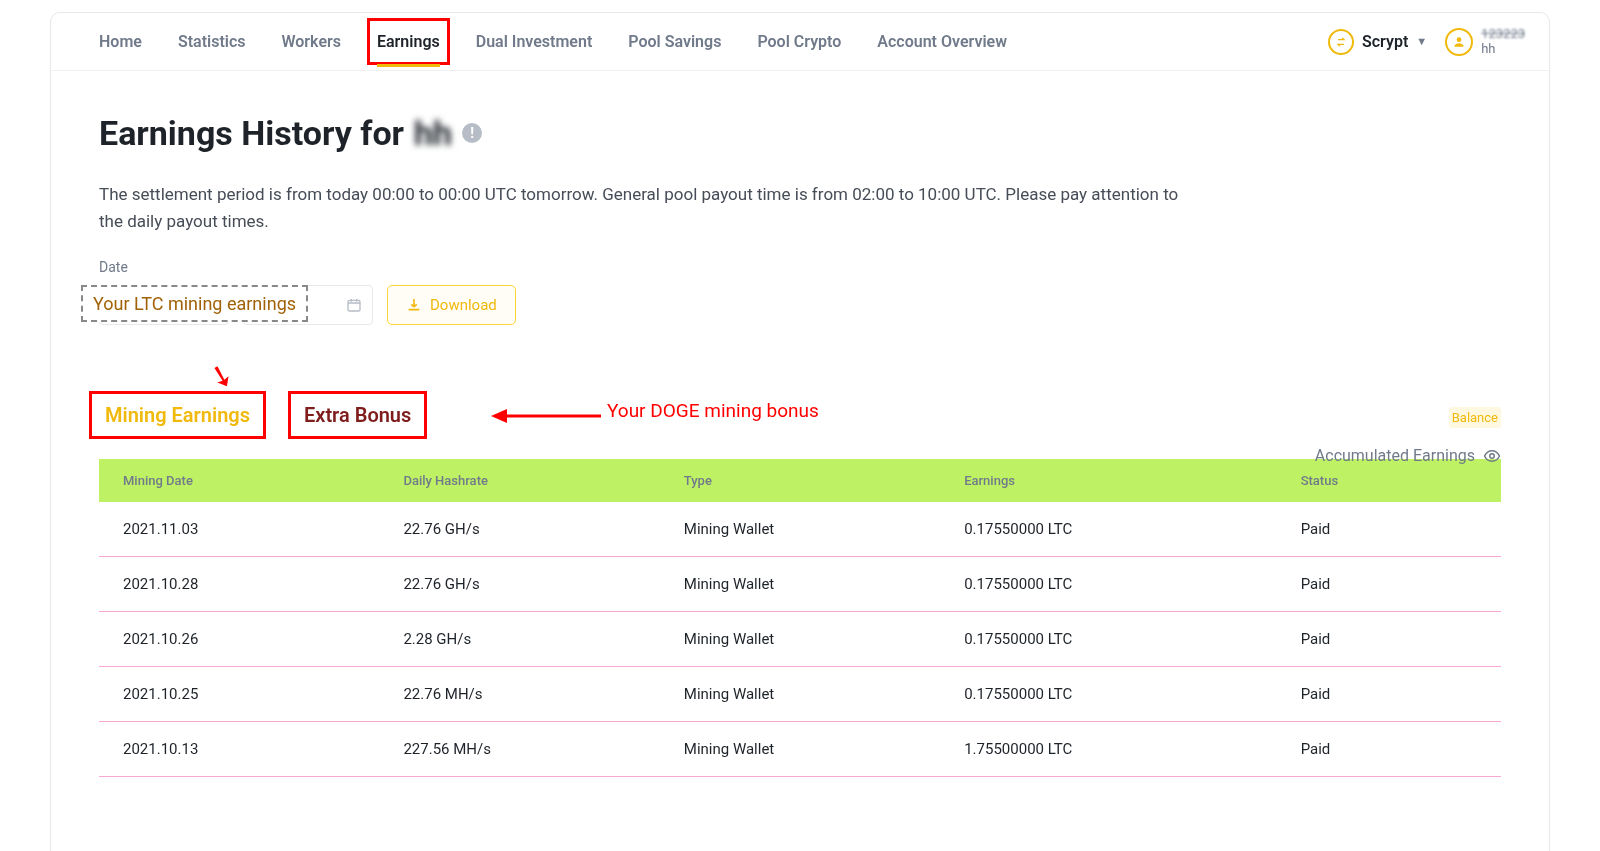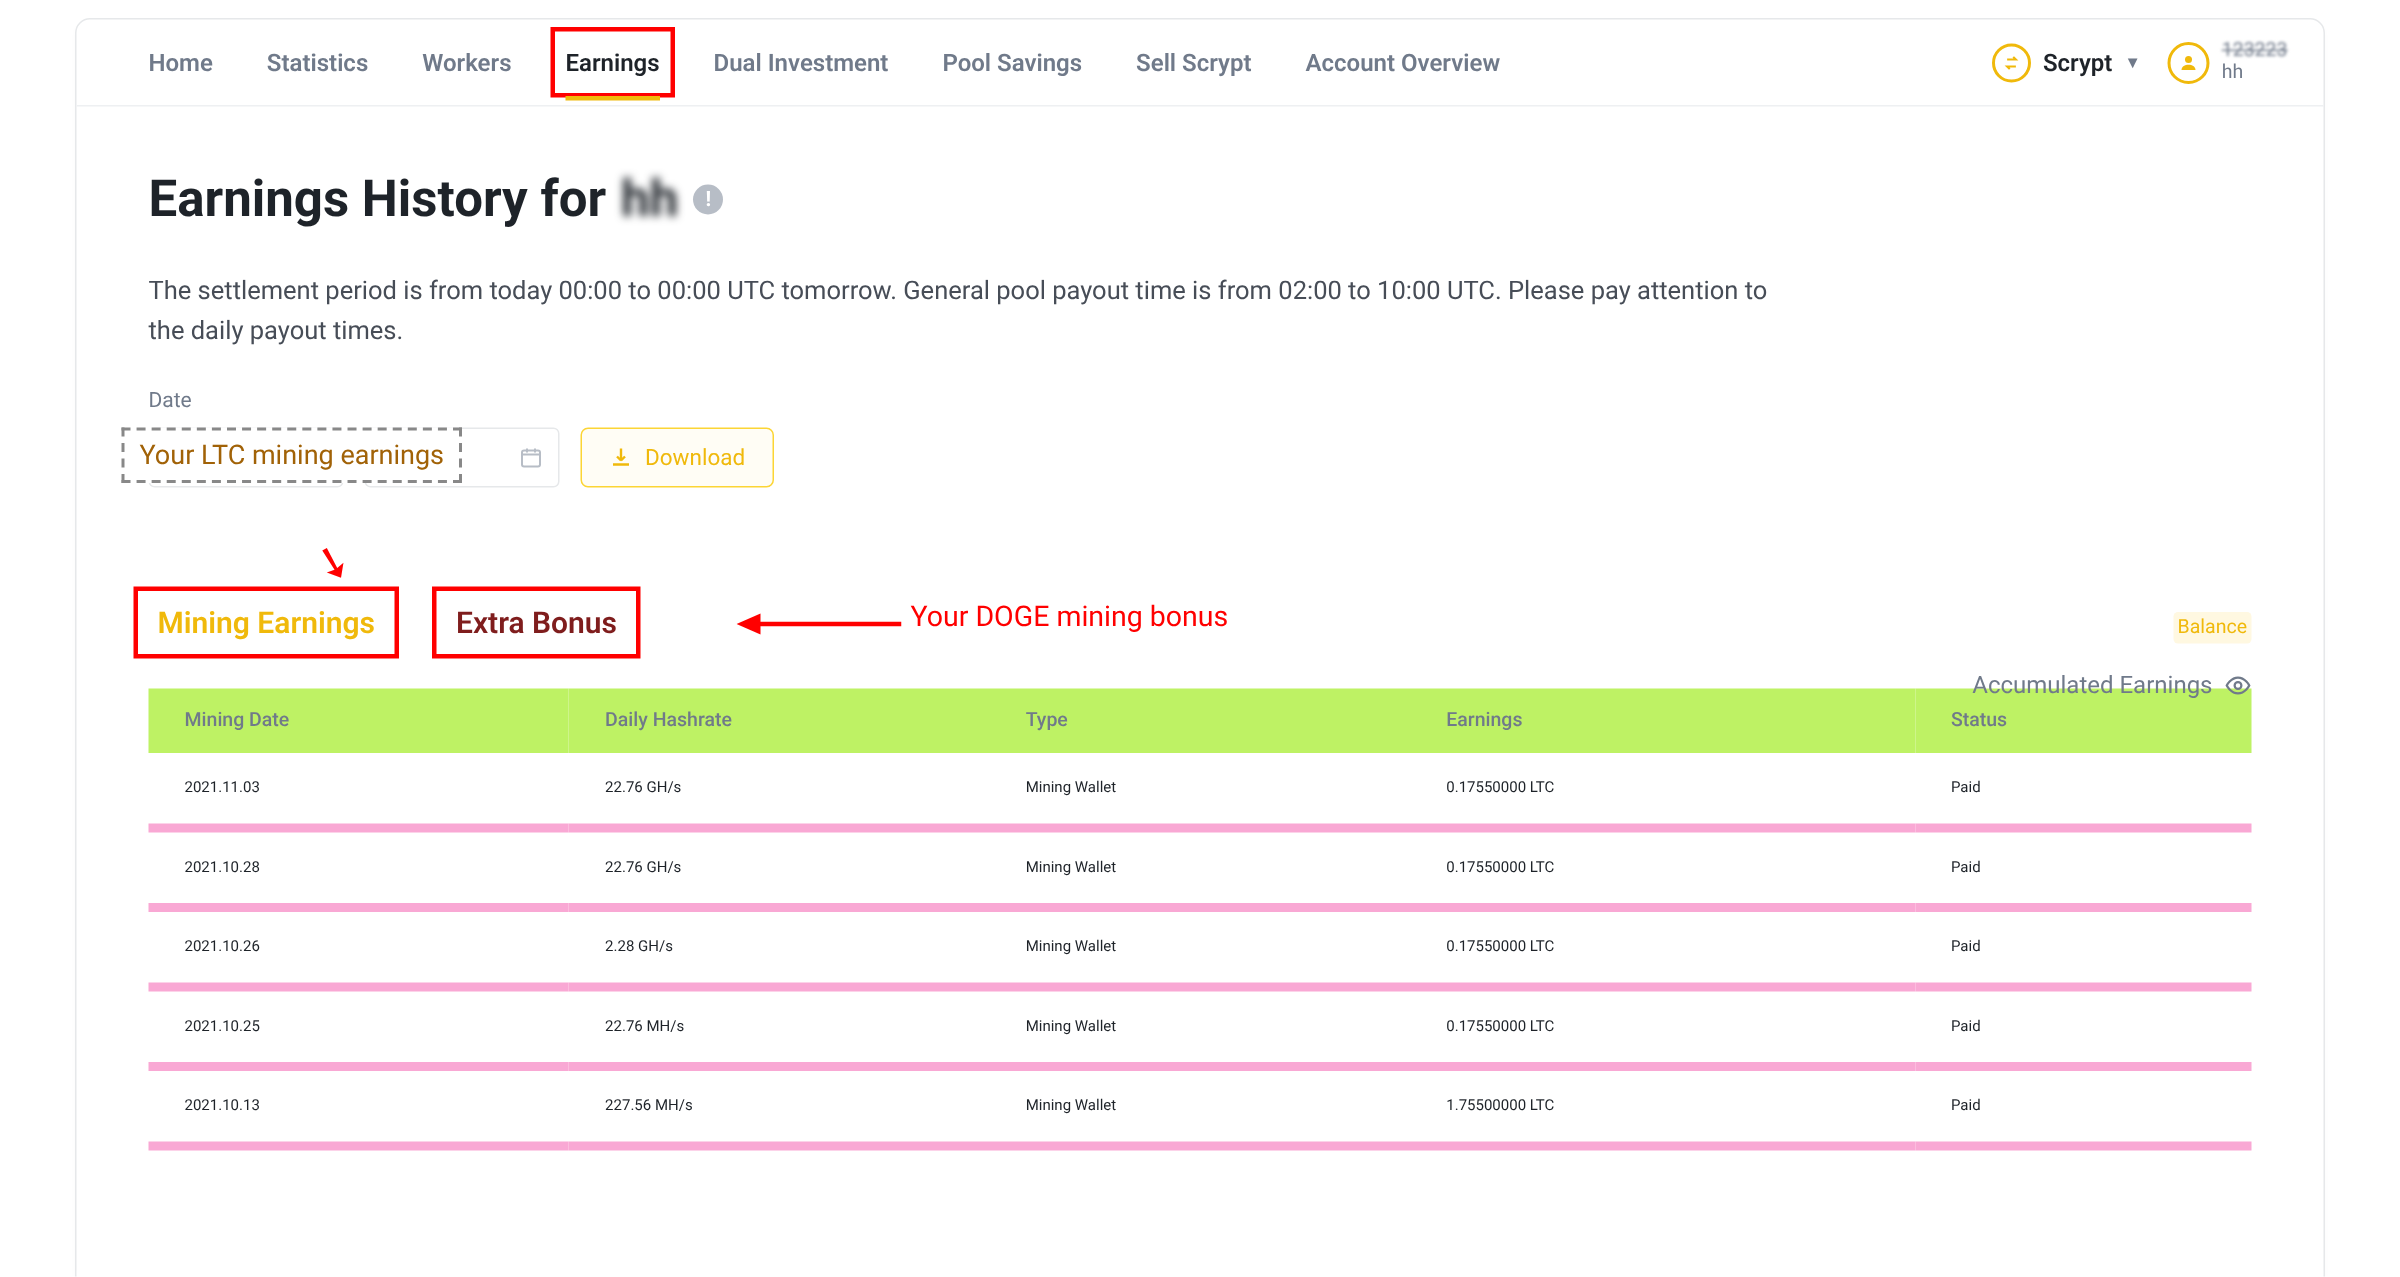--- a/index.html
+++ b/index.html
@@ -210,44 +210,44 @@
   table.tbl thead th{
     background:#bef264;
     text-align:left;
     font-size:13px;
     font-weight:500;
     color:#707a8a;
     padding:14px 24px;
   }
   table.tbl tbody td{
     padding:18px 24px;
-    font-size:10px;
+    font-size:15px;
     color:#1e2329;
-    border-bottom:6px solid #f9a8d4;
+    border-bottom:1px solid #f9a8d4;
   }
   table.tbl th:nth-child(1),table.tbl td:nth-child(1){width:20%;}
   table.tbl th:nth-child(2),table.tbl td:nth-child(2){width:20%;}
   table.tbl th:nth-child(3),table.tbl td:nth-child(3){width:20%;}
   table.tbl th:nth-child(4),table.tbl td:nth-child(4){width:24%;}
   table.tbl th:nth-child(5),table.tbl td:nth-child(5){width:16%;}
 </style>
 </head>
 <body>
 
 <div class="frame">
 
   <div class="nav">
     <div class="tabs">
       <div class="tab">Home</div>
       <div class="tab">Statistics</div>
       <div class="tab">Workers</div>
       <div class="tab active highlight-box">Earnings</div>
       <div class="tab">Dual Investment</div>
       <div class="tab">Pool Savings</div>
-      <div class="tab">Sell Scrypt</div>
+      <div class="tab">Pool Crypto</div>
       <div class="tab">Account Overview</div>
     </div>
     <div class="right">
       <div class="algo-chip">
         <span class="circ">
           <svg viewBox="0 0 24 24" fill="none" stroke="#f0b90b" stroke-width="2.4">
               <path d="M7 8h10l-3-3M17 16H7l3 3"></path>
             </svg>
         </span>
         <span>Scrypt</span>

